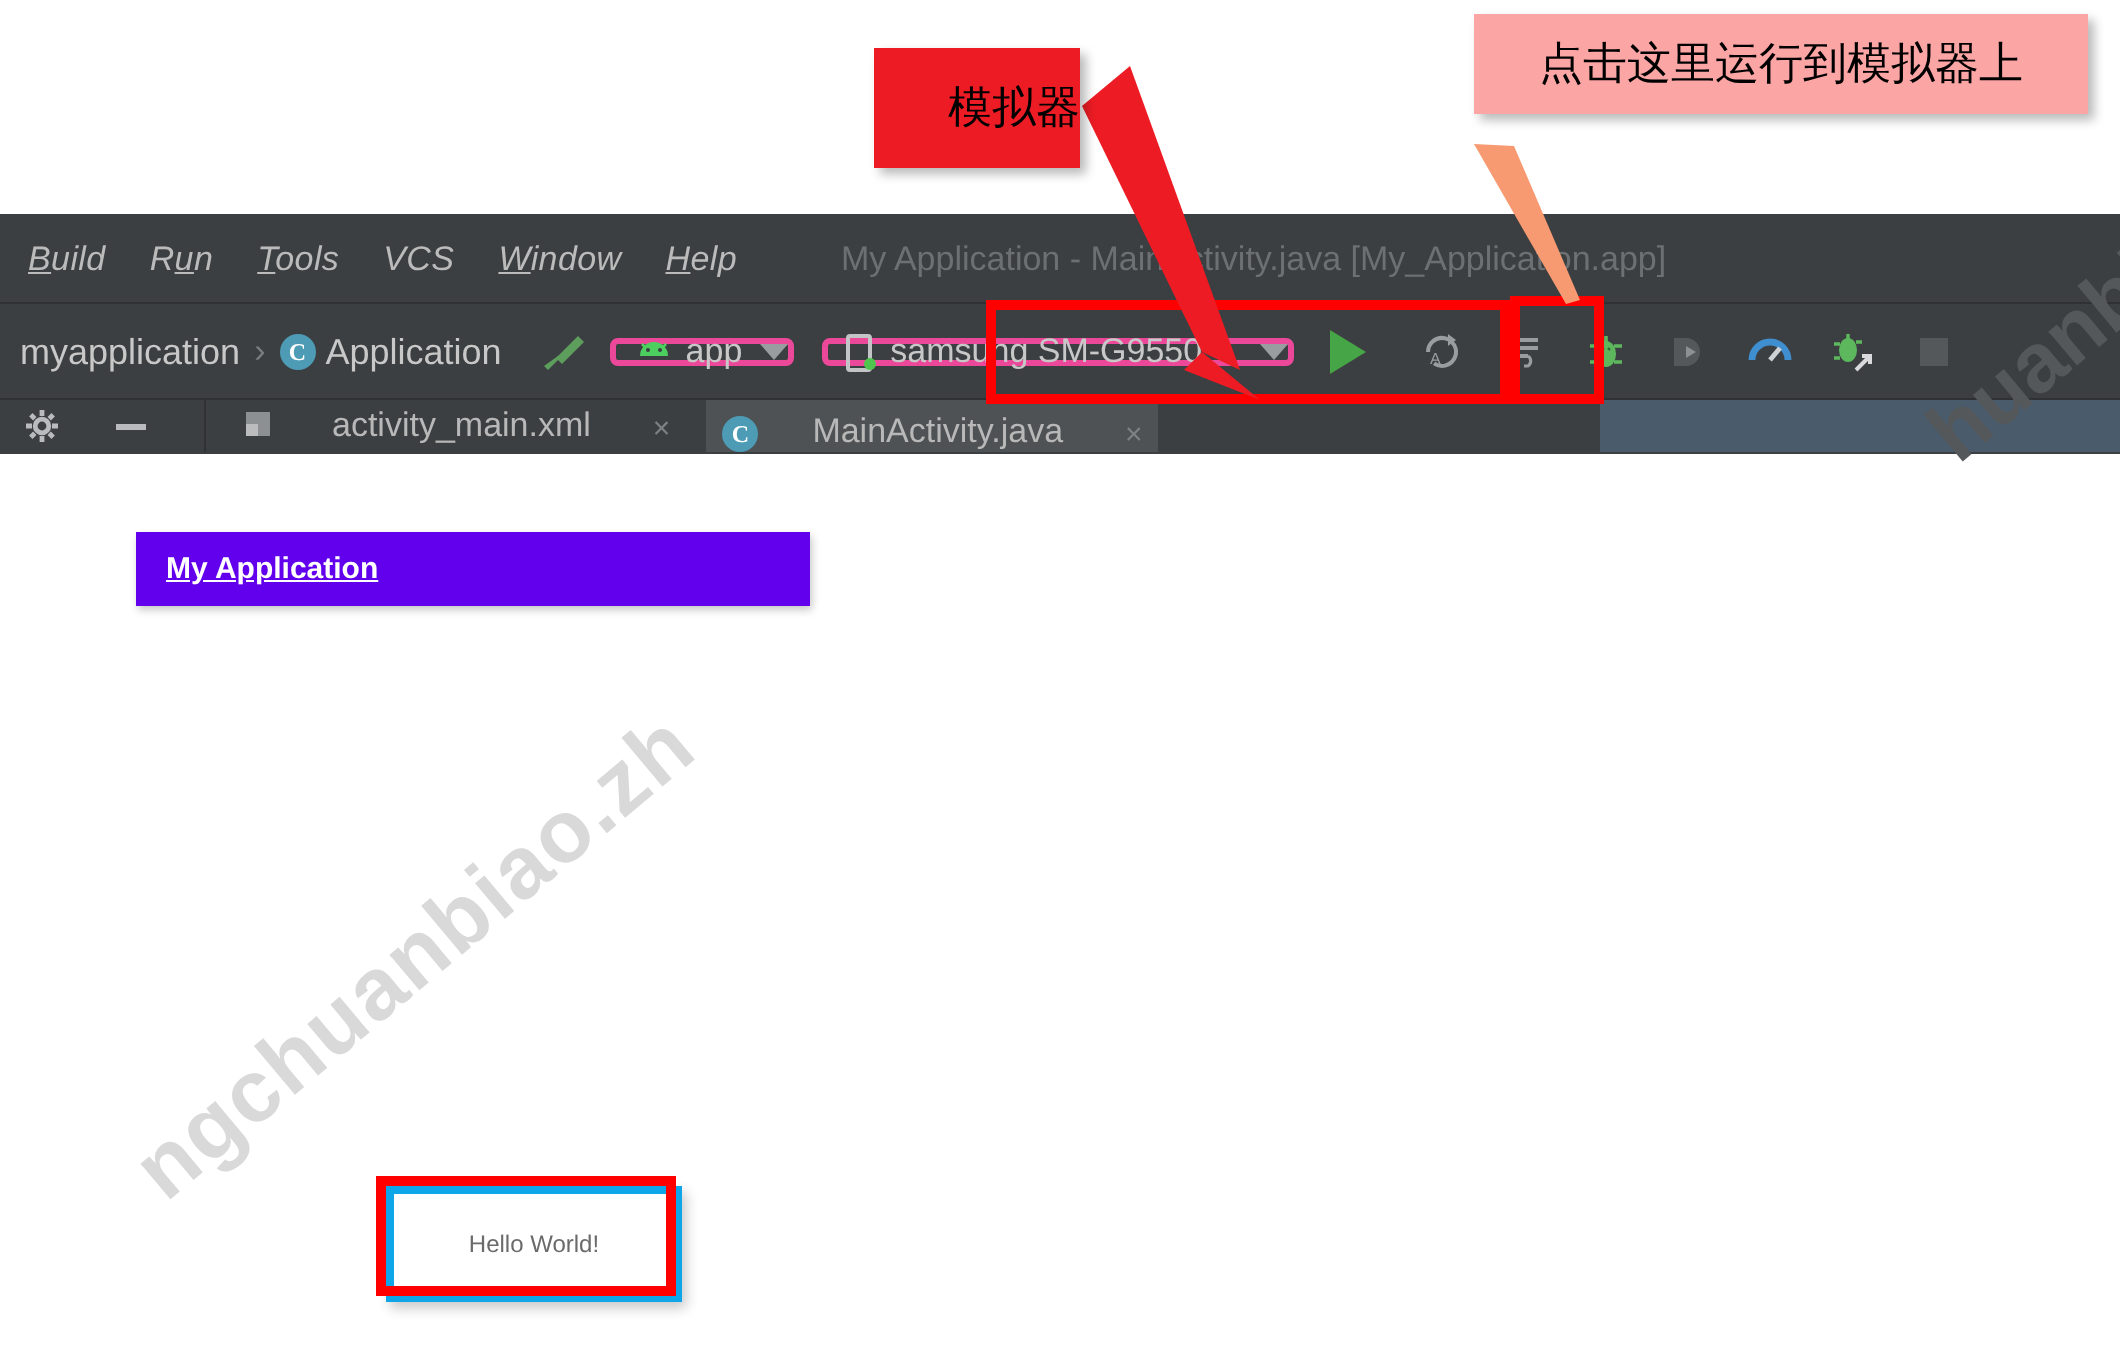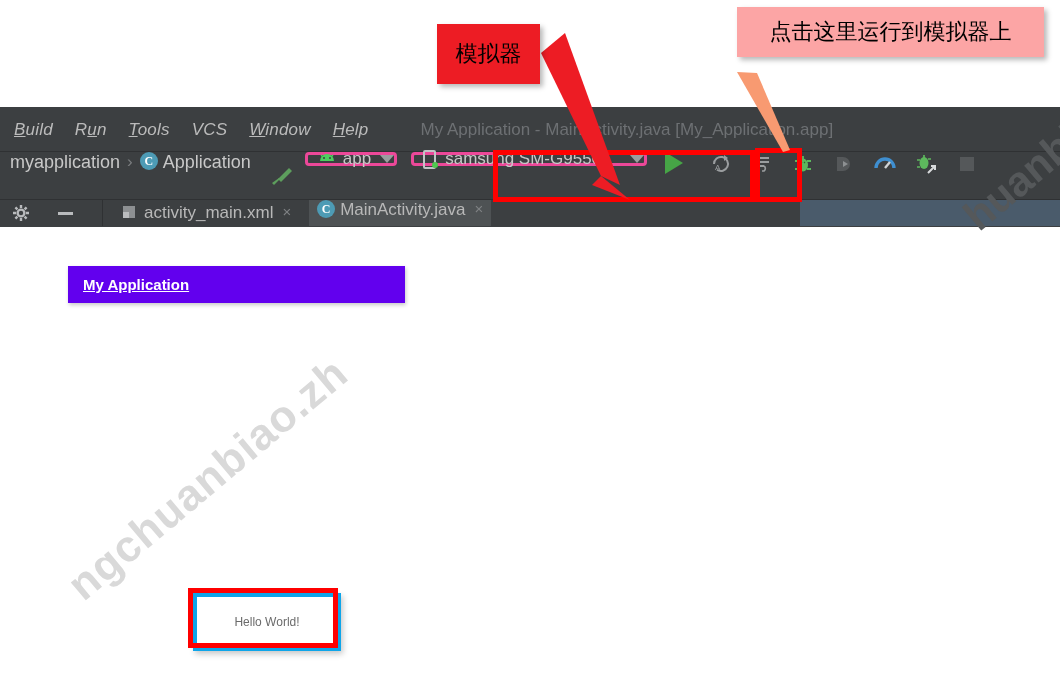--- a/index.html
+++ b/index.html
@@ -70,20 +70,21 @@
     position:absolute;
     left:0;right:0;bottom:0;height:1px;
     background:#2f3133;
   }
 
   
   .toolbar{
     position:relative;
     height:48px;
     display:flex;
+    align-items:center;
     padding-left:10px;
     box-sizing:border-box;
   }
   .crumb{
     color:#c8c8c8;
     font-size:18px;
     white-space:nowrap;
   }
   .crumb-sep{
     color:#7a7d7f;
@@ -182,23 +183,23 @@
   }
   .tab-tool{
     display:flex;align-items:center;
     color:#b0b0b0;font-size:16px;
     margin-right:26px;
   }
   .vsep{
     width:1px;height:26px;background:#2f3133;margin-right:18px;
   }
   .tab{
-    display:flex;align-items:flex-start;
+    display:flex;align-items:flex-end;
     color:#b8b8b8;font-size:17px;
-    margin-right:18px;white-space:nowrap;
+    margin-right:18px;white-space:nowrap;gap:22px;
   }
   .tab.active{background:#4e5254;padding:0 8px;height:26px;}
   .tab .x{margin-left:9px;color:#7f8284;font-size:15px;}
   .tab-badge{
     position:absolute;right:0;top:0;
     width:260px;height:26px;
     background:#4a5b6b;
   }
 
   
@@ -246,20 +247,21 @@
   .callout{
     position:absolute;
     box-sizing:border-box;
     box-shadow:3px 3px 5px rgba(0,0,0,.28);
     display:flex;align-items:center;justify-content:center;
     white-space:nowrap;
   }
   .callout-red{
     left:437px;top:24px;width:103px;height:60px;
     background:#ed1c24;
+    justify-content:flex-end;
   }
   .callout-red .ctext{
     color:#000000;font-size:22px;
     font-family:"DejaVu Sans",sans-serif;
   }
   .callout-orange{
     left:737px;top:7px;width:307px;height:50px;
     background:#fca5a5;
   }
   .callout-orange .ctext{

